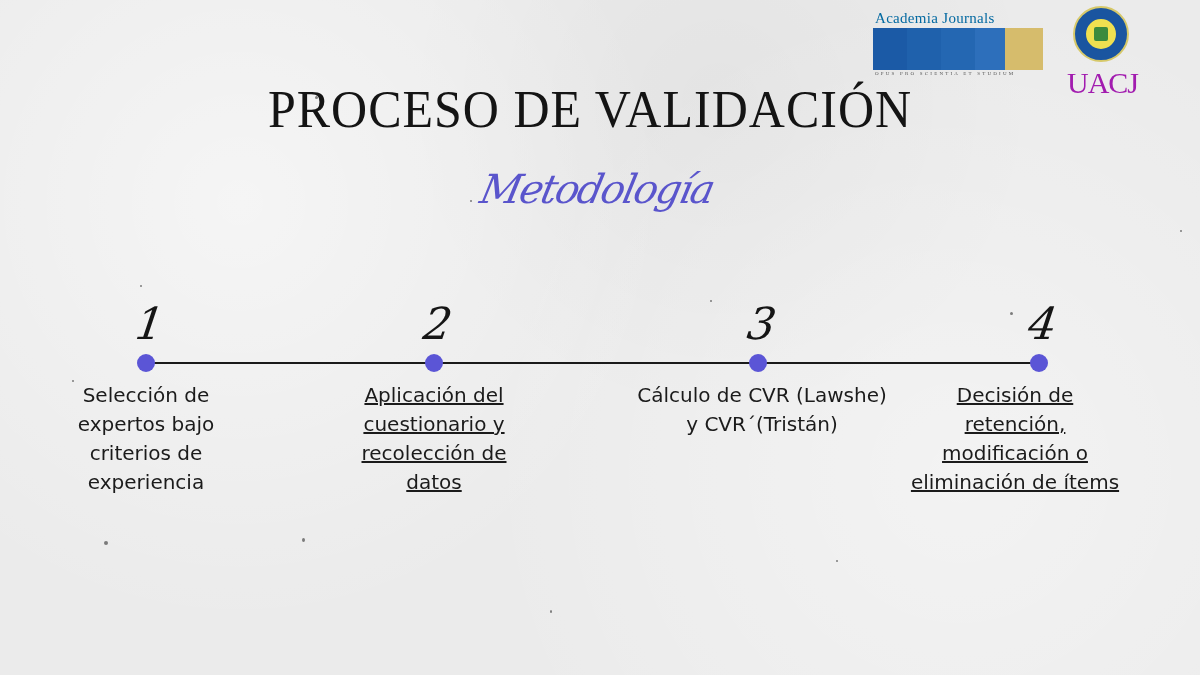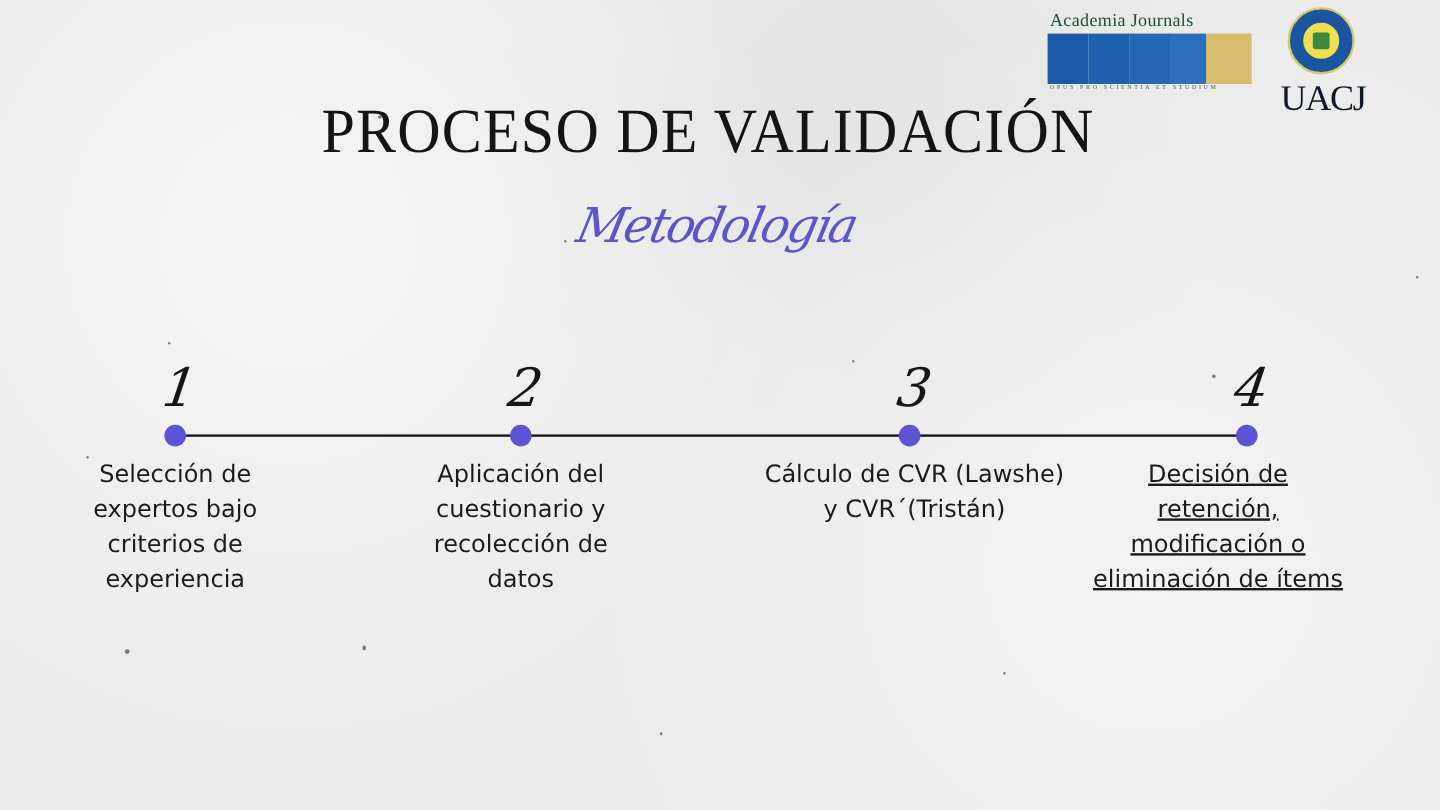--- a/index.html
+++ b/index.html
@@ -15,21 +15,21 @@
         radial-gradient(circle at 80% 70%, rgba(255,255,255,0.4), rgba(255,255,255,0) 45%),
         radial-gradient(circle at 60% 15%, rgba(0,0,0,0.03), rgba(0,0,0,0) 35%),
         #ebebeb;
     }
     .speck { position: absolute; background: #4a4a4a; border-radius: 50%; opacity: 0.7; }
 
     
     .aj-logo { position: absolute; left: 873px; top: 8px; width: 172px; height: 72px; }
     .aj-title {
       position: absolute; left: 2px; top: 2px; width: 170px;
-      font-family: "Liberation Serif", serif; font-size: 15px; color: #14532d;
+      font-family: "Liberation Serif", serif; font-size: 15px; color: #0369a1;
       letter-spacing: 0.3px; white-space: nowrap;
     }
     .aj-bars { position: absolute; left: 0; top: 20px; width: 170px; height: 42px; display: flex; }
     .aj-bars div { height: 100%; }
     .aj-tag {
       position: absolute; left: 2px; top: 63px; width: 170px;
       font-family: "Liberation Serif", serif; font-size: 5px; color: #555;
       letter-spacing: 2.2px; white-space: nowrap;
     }
     .uacj-logo { position: absolute; left: 1067px; top: 6px; width: 70px; height: 96px; }
@@ -40,21 +40,21 @@
     .uacj-seal-inner {
       position: absolute; left: 9px; top: 9px; width: 34px; height: 34px; border-radius: 50%;
       background: #f0e050; border: 2px solid #1a55a0; box-sizing: border-box;
     }
     .uacj-seal-inner::before {
       content: ""; position: absolute; left: 8px; top: 8px; width: 14px; height: 14px;
       background: #3d8a3d; border-radius: 2px;
     }
     .uacj-text {
       position: absolute; left: 0; top: 60px; width: 70px; text-align: center;
-      font-family: "Liberation Serif", serif; font-size: 30px; color: #0f172a;
+      font-family: "Liberation Serif", serif; font-size: 30px; color: #a21caf;
       letter-spacing: -1px;
     }
 
     
     .main-title {
       position: absolute; left: 0; top: 80px; width: 1180px; text-align: center;
       font-family: "Liberation Serif", serif; font-size: 50px; color: #141414;
       letter-spacing: 1px; transform: scaleY(1.05);
     }
     .subtitle {
@@ -129,21 +129,21 @@
     <div class="step-number" style="left: 130px;">1</div>
     <div class="step-dot" style="left: 137px; background: rgb(91, 85, 214);"></div>
     <div class="step-text" style="left: -4px;">Selección de
 expertos bajo
 criterios de
 experiencia</div>
   </div>
   <div class="step">
     <div class="step-number" style="left: 418px;">2</div>
     <div class="step-dot" style="left: 425px; background: rgb(91, 85, 214);"></div>
-    <div class="step-text" style="left: 284px;">Aplicación del
+    <div class="step-text" style="left: 284px; text-decoration: underline;">Aplicación del
 cuestionario y
 recolección de
 datos</div>
   </div>
   <div class="step">
     <div class="step-number" style="left: 742px;">3</div>
     <div class="step-dot" style="left: 749px; background: rgb(91, 85, 214);"></div>
     <div class="step-text" style="left: 612px;">Cálculo de CVR (Lawshe)
 y CVR´(Tristán)</div>
   </div>

